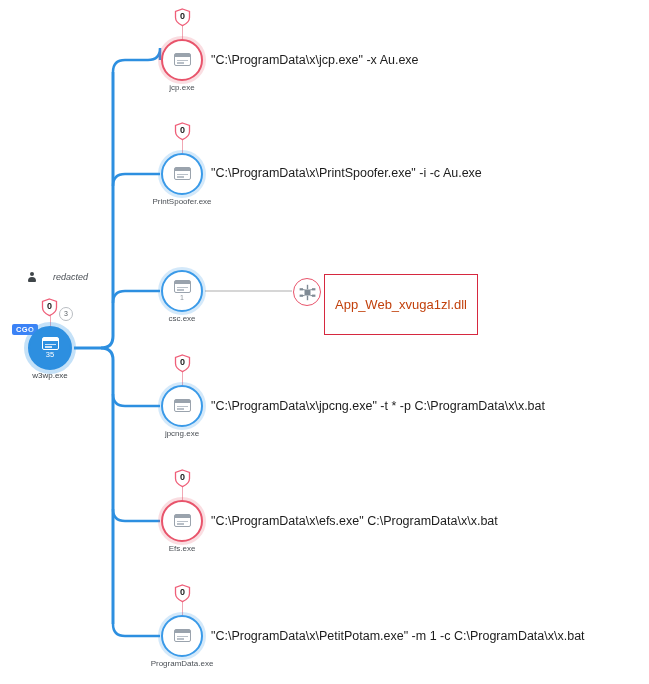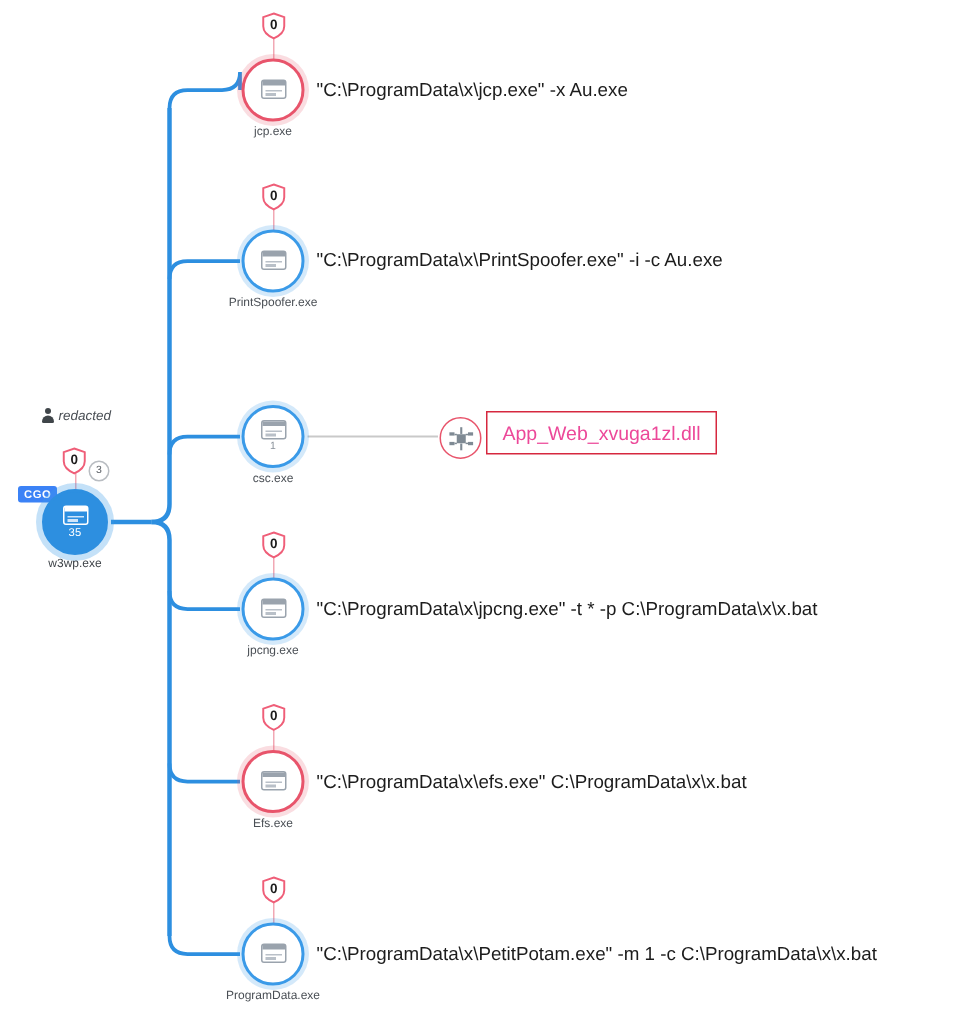--- a/index.html
+++ b/index.html
@@ -160,21 +160,21 @@
     line-height: 11px;
     text-align: center;
     color: #5b6066;
   }
 
   
   .userlabel {
     position: absolute;
     display: flex;
     align-items: center;
-    gap: 3px;
+    gap: 17px;
     font-size: 9px;
     font-style: italic;
     color: #4a4f55;
     white-space: nowrap;
   }
   .usericon {
     width: 8px;
     height: 10px;
     position: relative;
   }
@@ -233,23 +233,23 @@
     border: 1.4px solid #e8546b;
     background: #ffffff;
     display: flex;
     align-items: center;
     justify-content: center;
   }
   .dllbox {
     position: absolute;
     border: 1.6px solid #d6283f;
     background: #ffffff;
-    padding: 6px 10px;
+    padding: 22px 10px;
     font-size: 13px;
-    color: #ec4899;
+    color: #c2410c;
     white-space: nowrap;
   }
 </style>
 </head>
 <body>
 
 <div id="canvas">
 
   <svg id="edges" viewBox="0 0 649 684" width="649" height="684">
 

